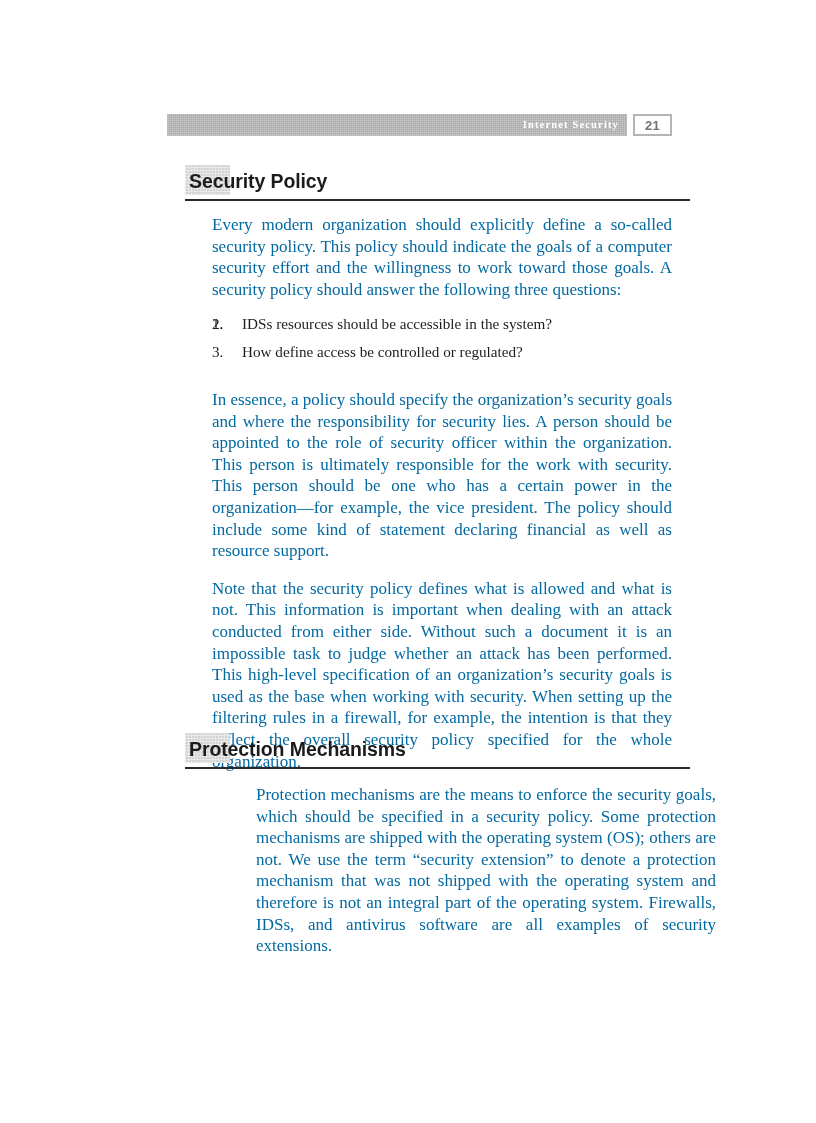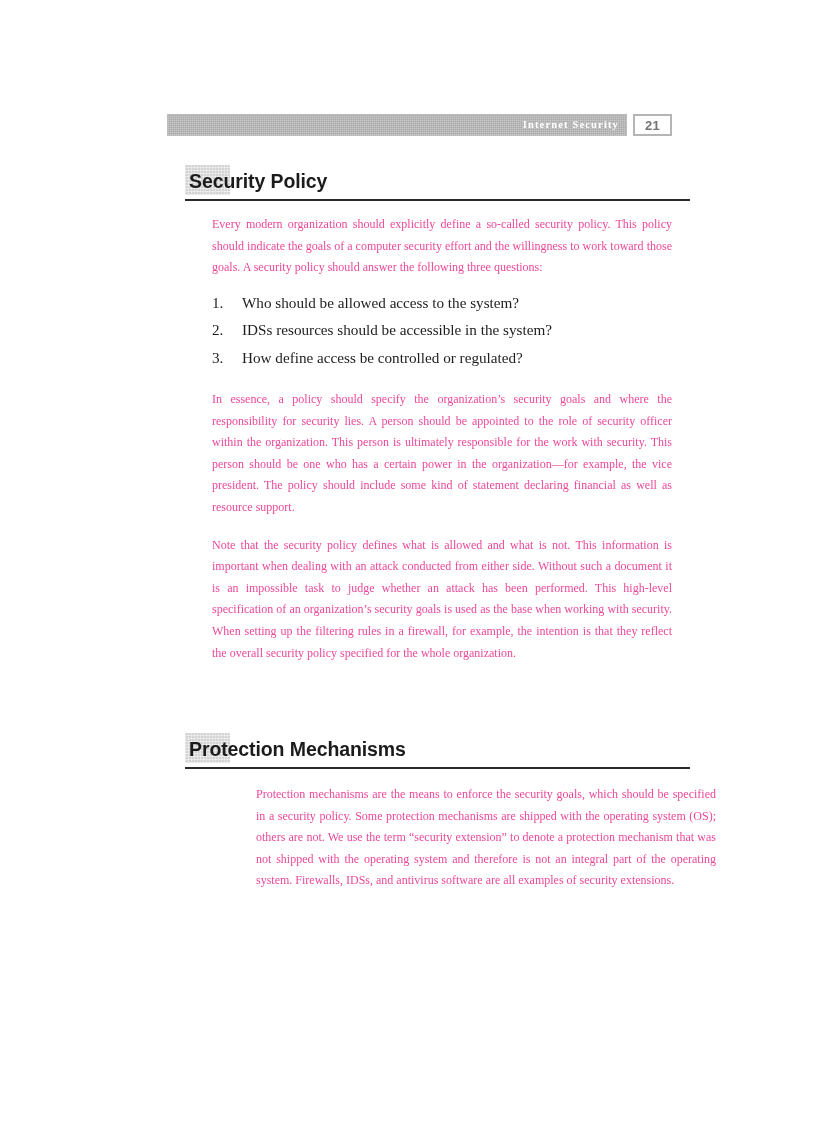--- a/index.html
+++ b/index.html
@@ -117,25 +117,25 @@
   }
 
   
   .body-block {
     position: absolute;
     left: 212px;
     width: 460px;
   }
   p.para {
     margin: 0 0 13px 0;
-    font-size: 12px;
+    font-size: 17px;
     line-height: 21.6px;
     text-align: justify;
     text-justify: inter-word;
-    color: #ec4899;
+    color: #0369a1;
     hyphens: none;
   }
   p.para:last-child { margin-bottom: 0; }
 
   ol.question-list {
     list-style: none;
     margin: 0;
     padding: 0;
   }
   ol.question-list li {
@@ -174,21 +174,20 @@
     </div>
     <div class="heading-rule"></div>
   </div>
 
   <div class="body-block" style="top: 214px;">
     <p class="para">Every modern organization should explicitly define a so-called security policy. This policy should indicate the goals of a computer security effort and the willingness to work toward those goals. A security policy should answer the following three questions:</p>
 
     <ol class="question-list">
       <li>
         <span class="num">1.</span>
-        <span>Who should be allowed access to the system?</span>
       </li>
       <li>
         <span class="num">2.</span>
         <span>IDSs resources should be accessible in the system?</span>
       </li>
       <li>
         <span class="num">3.</span>
         <span>How define access be controlled or regulated?</span>
       </li>
     </ol>

